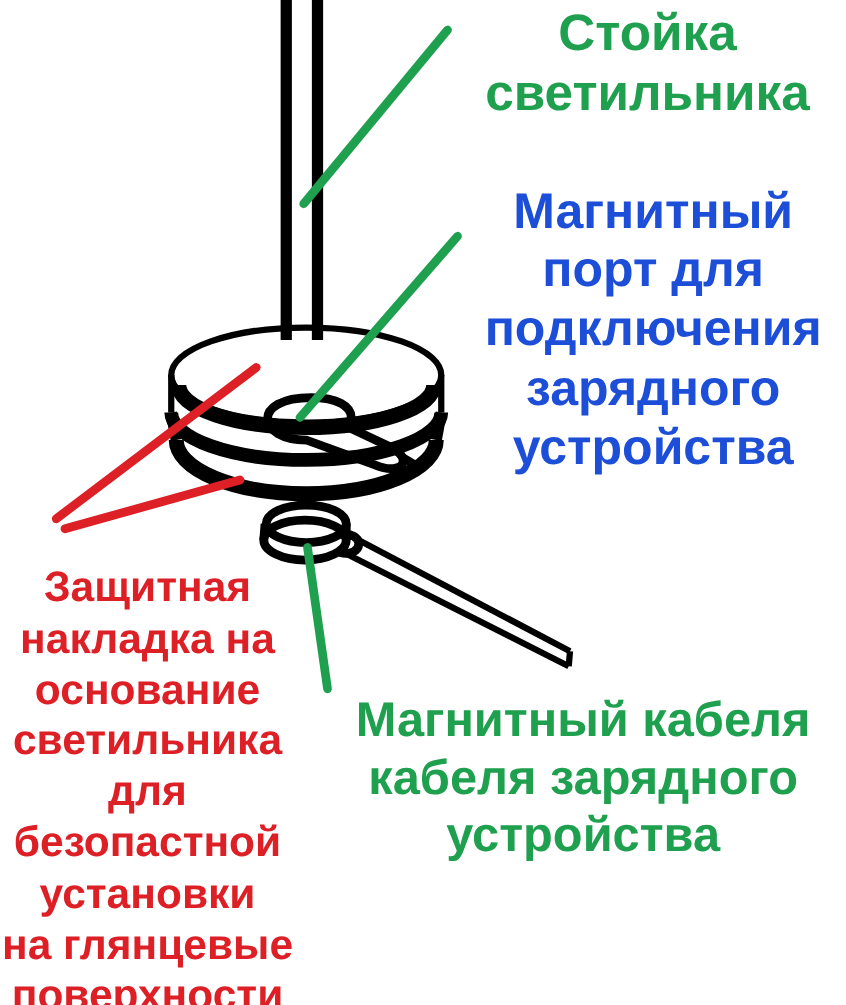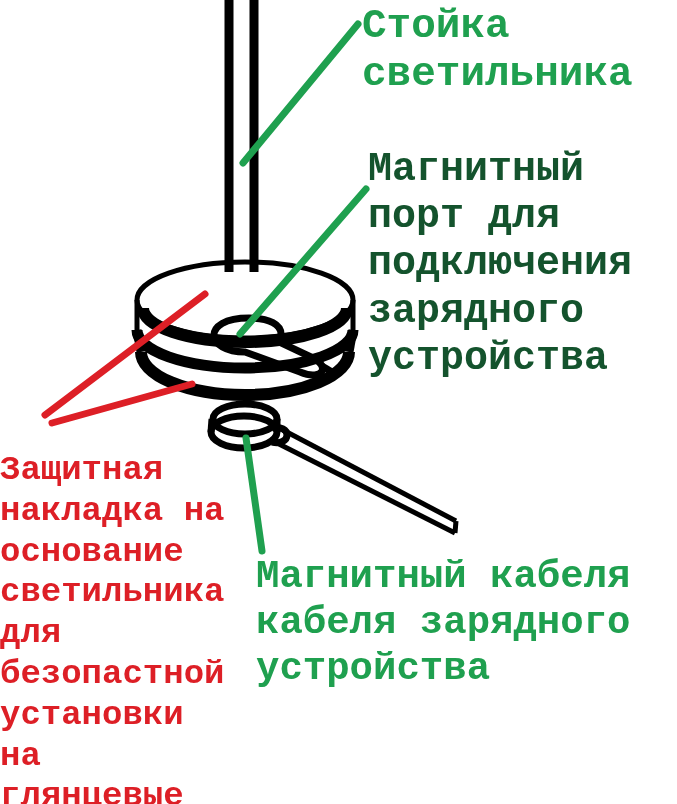--- a/index.html
+++ b/index.html
@@ -17,25 +17,26 @@
   }
   #diagram-svg {
     position: absolute;
     left: 0;
     top: 0;
     width: 677px;
     height: 804px;
   }
   .annotation {
     position: absolute;
-    font-family: Liberation Mono, monospace;
+    font-family: Liberation Sans, sans-serif;
     font-weight: bold;
     line-height: 1.18;
     white-space: pre-line;
     letter-spacing: 0px;
+    text-align: center;
   }
   #label-pole {
     left: 362px;
     top: 2px;
     width: 312px;
     font-size: 41px;
   }
   #label-port {
     left: 368px;
     top: 146px;
@@ -133,21 +134,21 @@
     </g>
     <g>
       <line x1="192" y1="384" x2="52" y2="423" stroke="#dd1f26" stroke-width="7" stroke-linecap="round"></line>
     </g>
 
   </svg>
 
   <div class="annotation" id="label-pole" style="color: rgb(31, 160, 79);">Стойка
 светильника</div>
 
-  <div class="annotation" id="label-port" style="color: #14532d;">Магнитный
+  <div class="annotation" id="label-port" style="color: #1d4ed8;">Магнитный
 порт для
 подключения
 зарядного
  устройства</div>
 
   <div class="annotation" id="label-connector" style="color: rgb(31, 160, 79);">Магнитный кабеля
 кабеля зарядного
 устройства</div>
 
   <div class="annotation" id="label-pad" style="color: rgb(221, 31, 38);">Защитная

